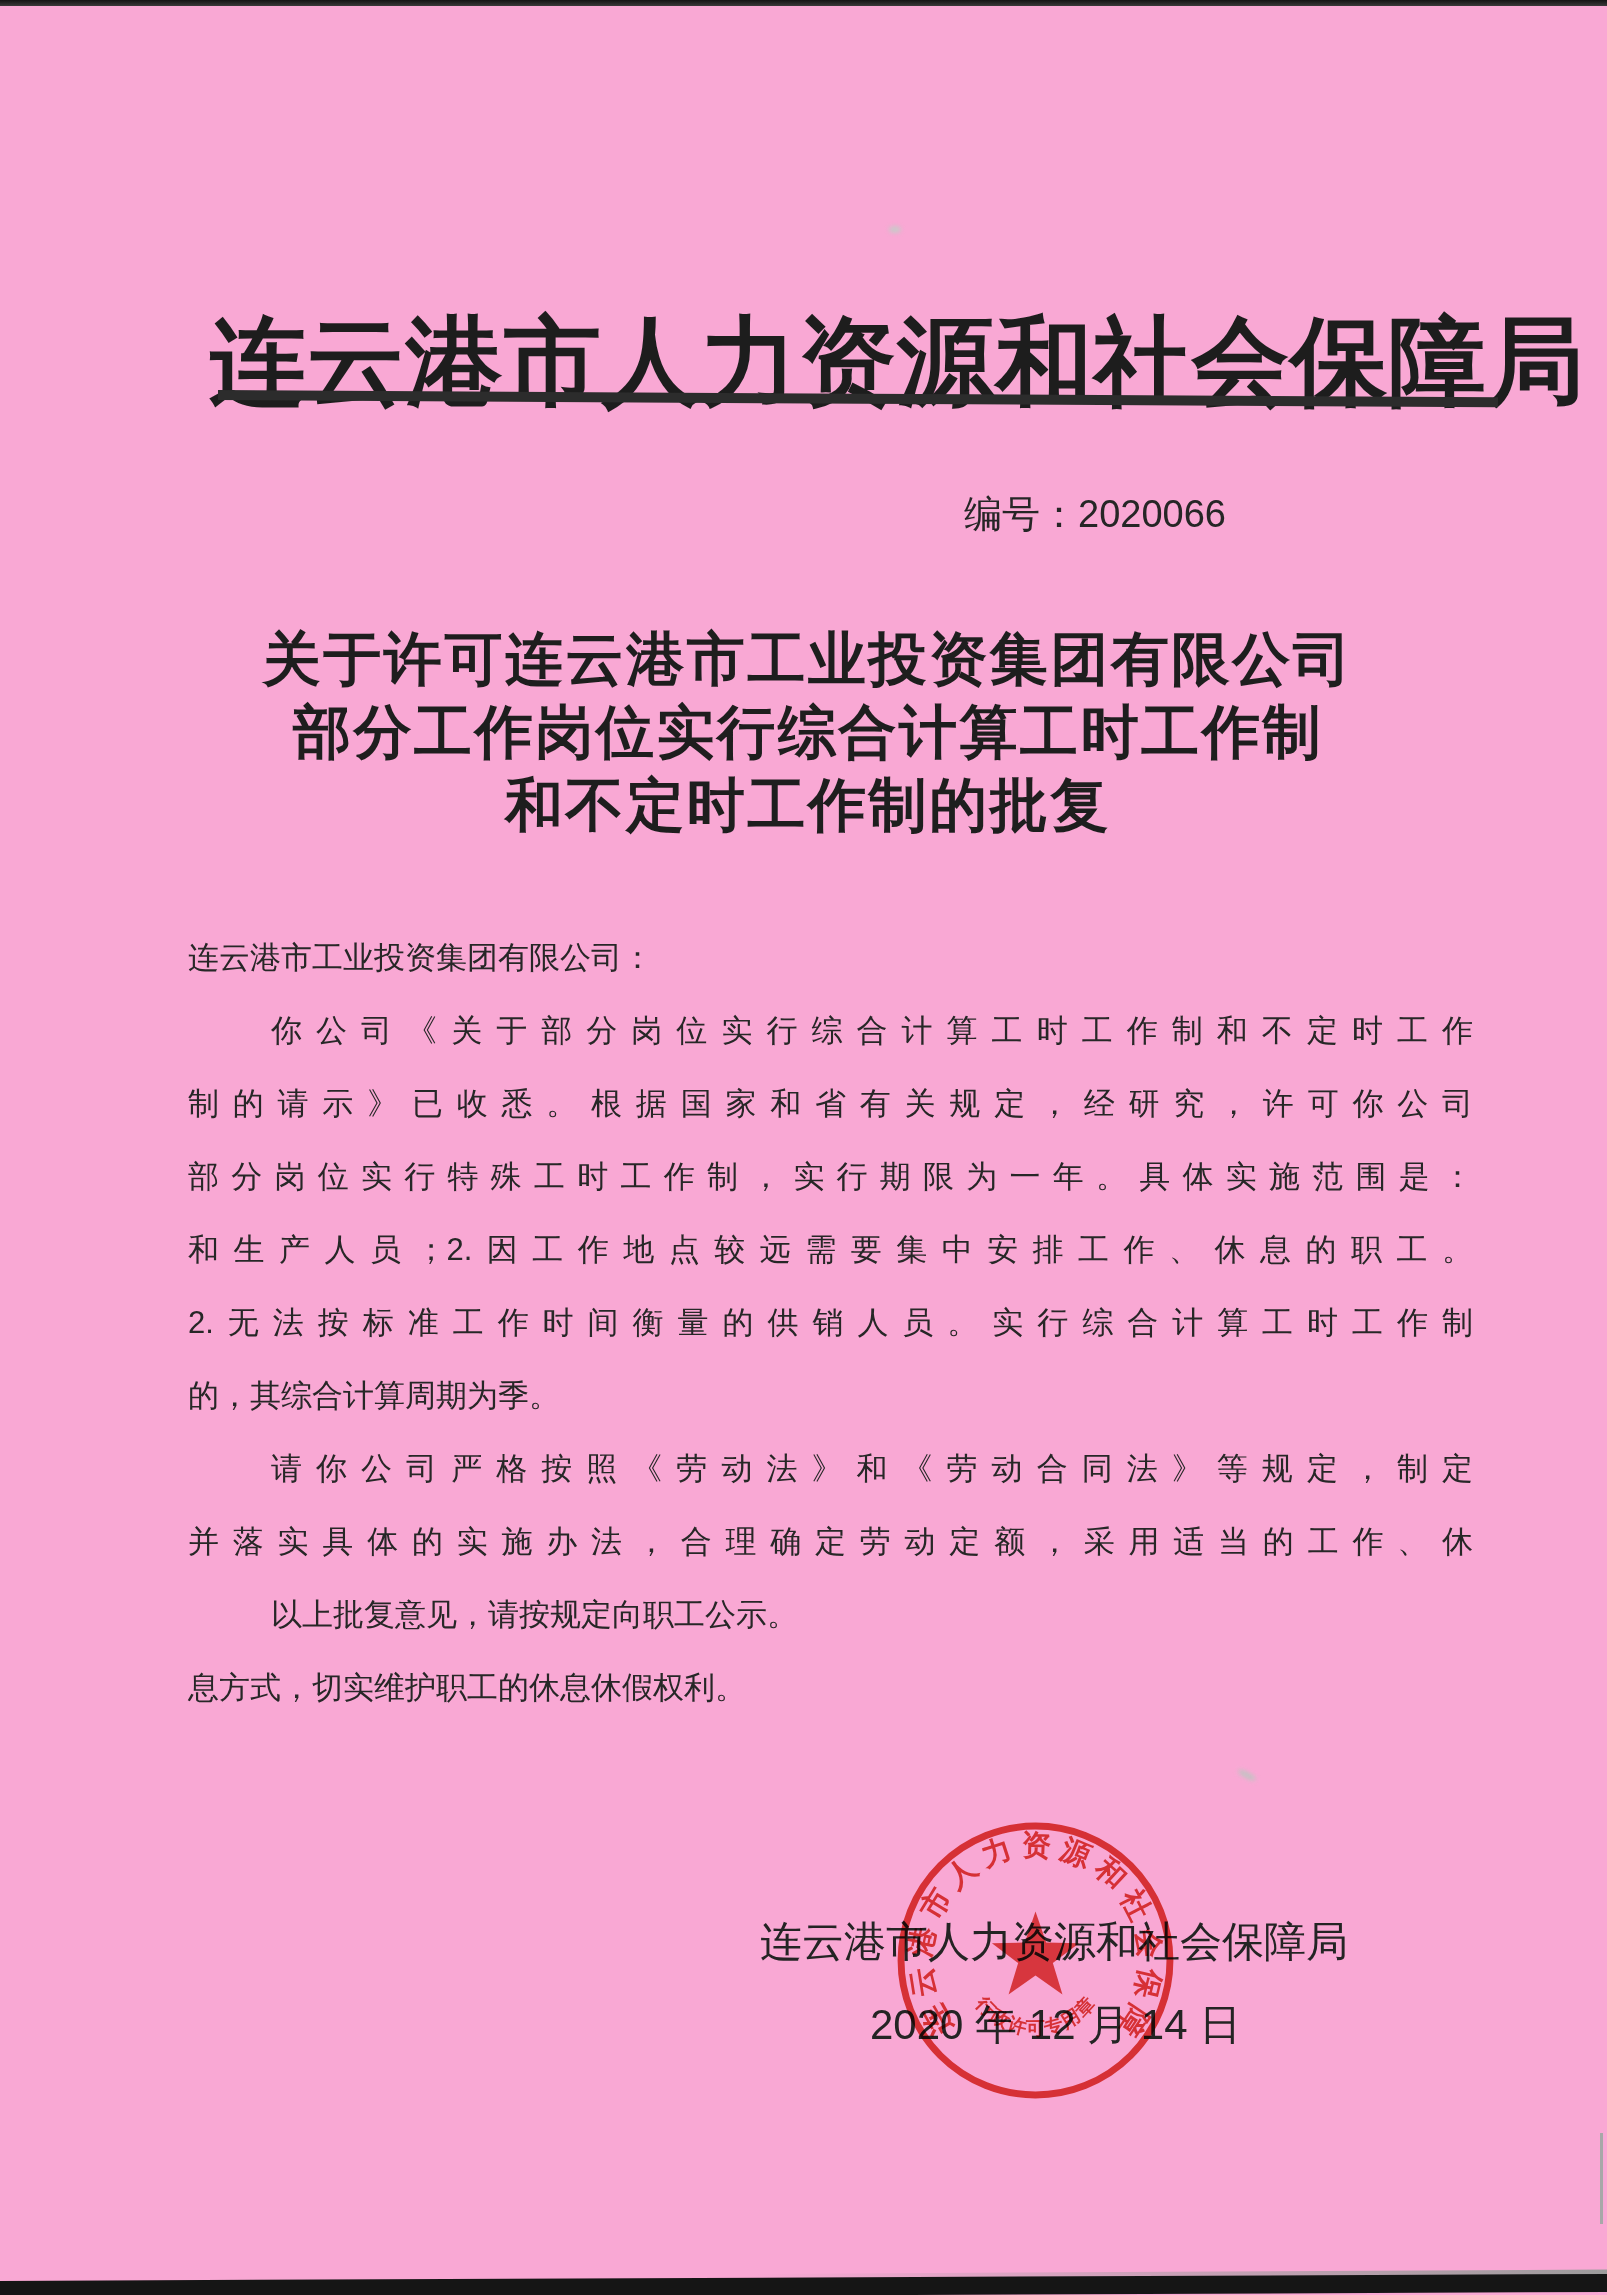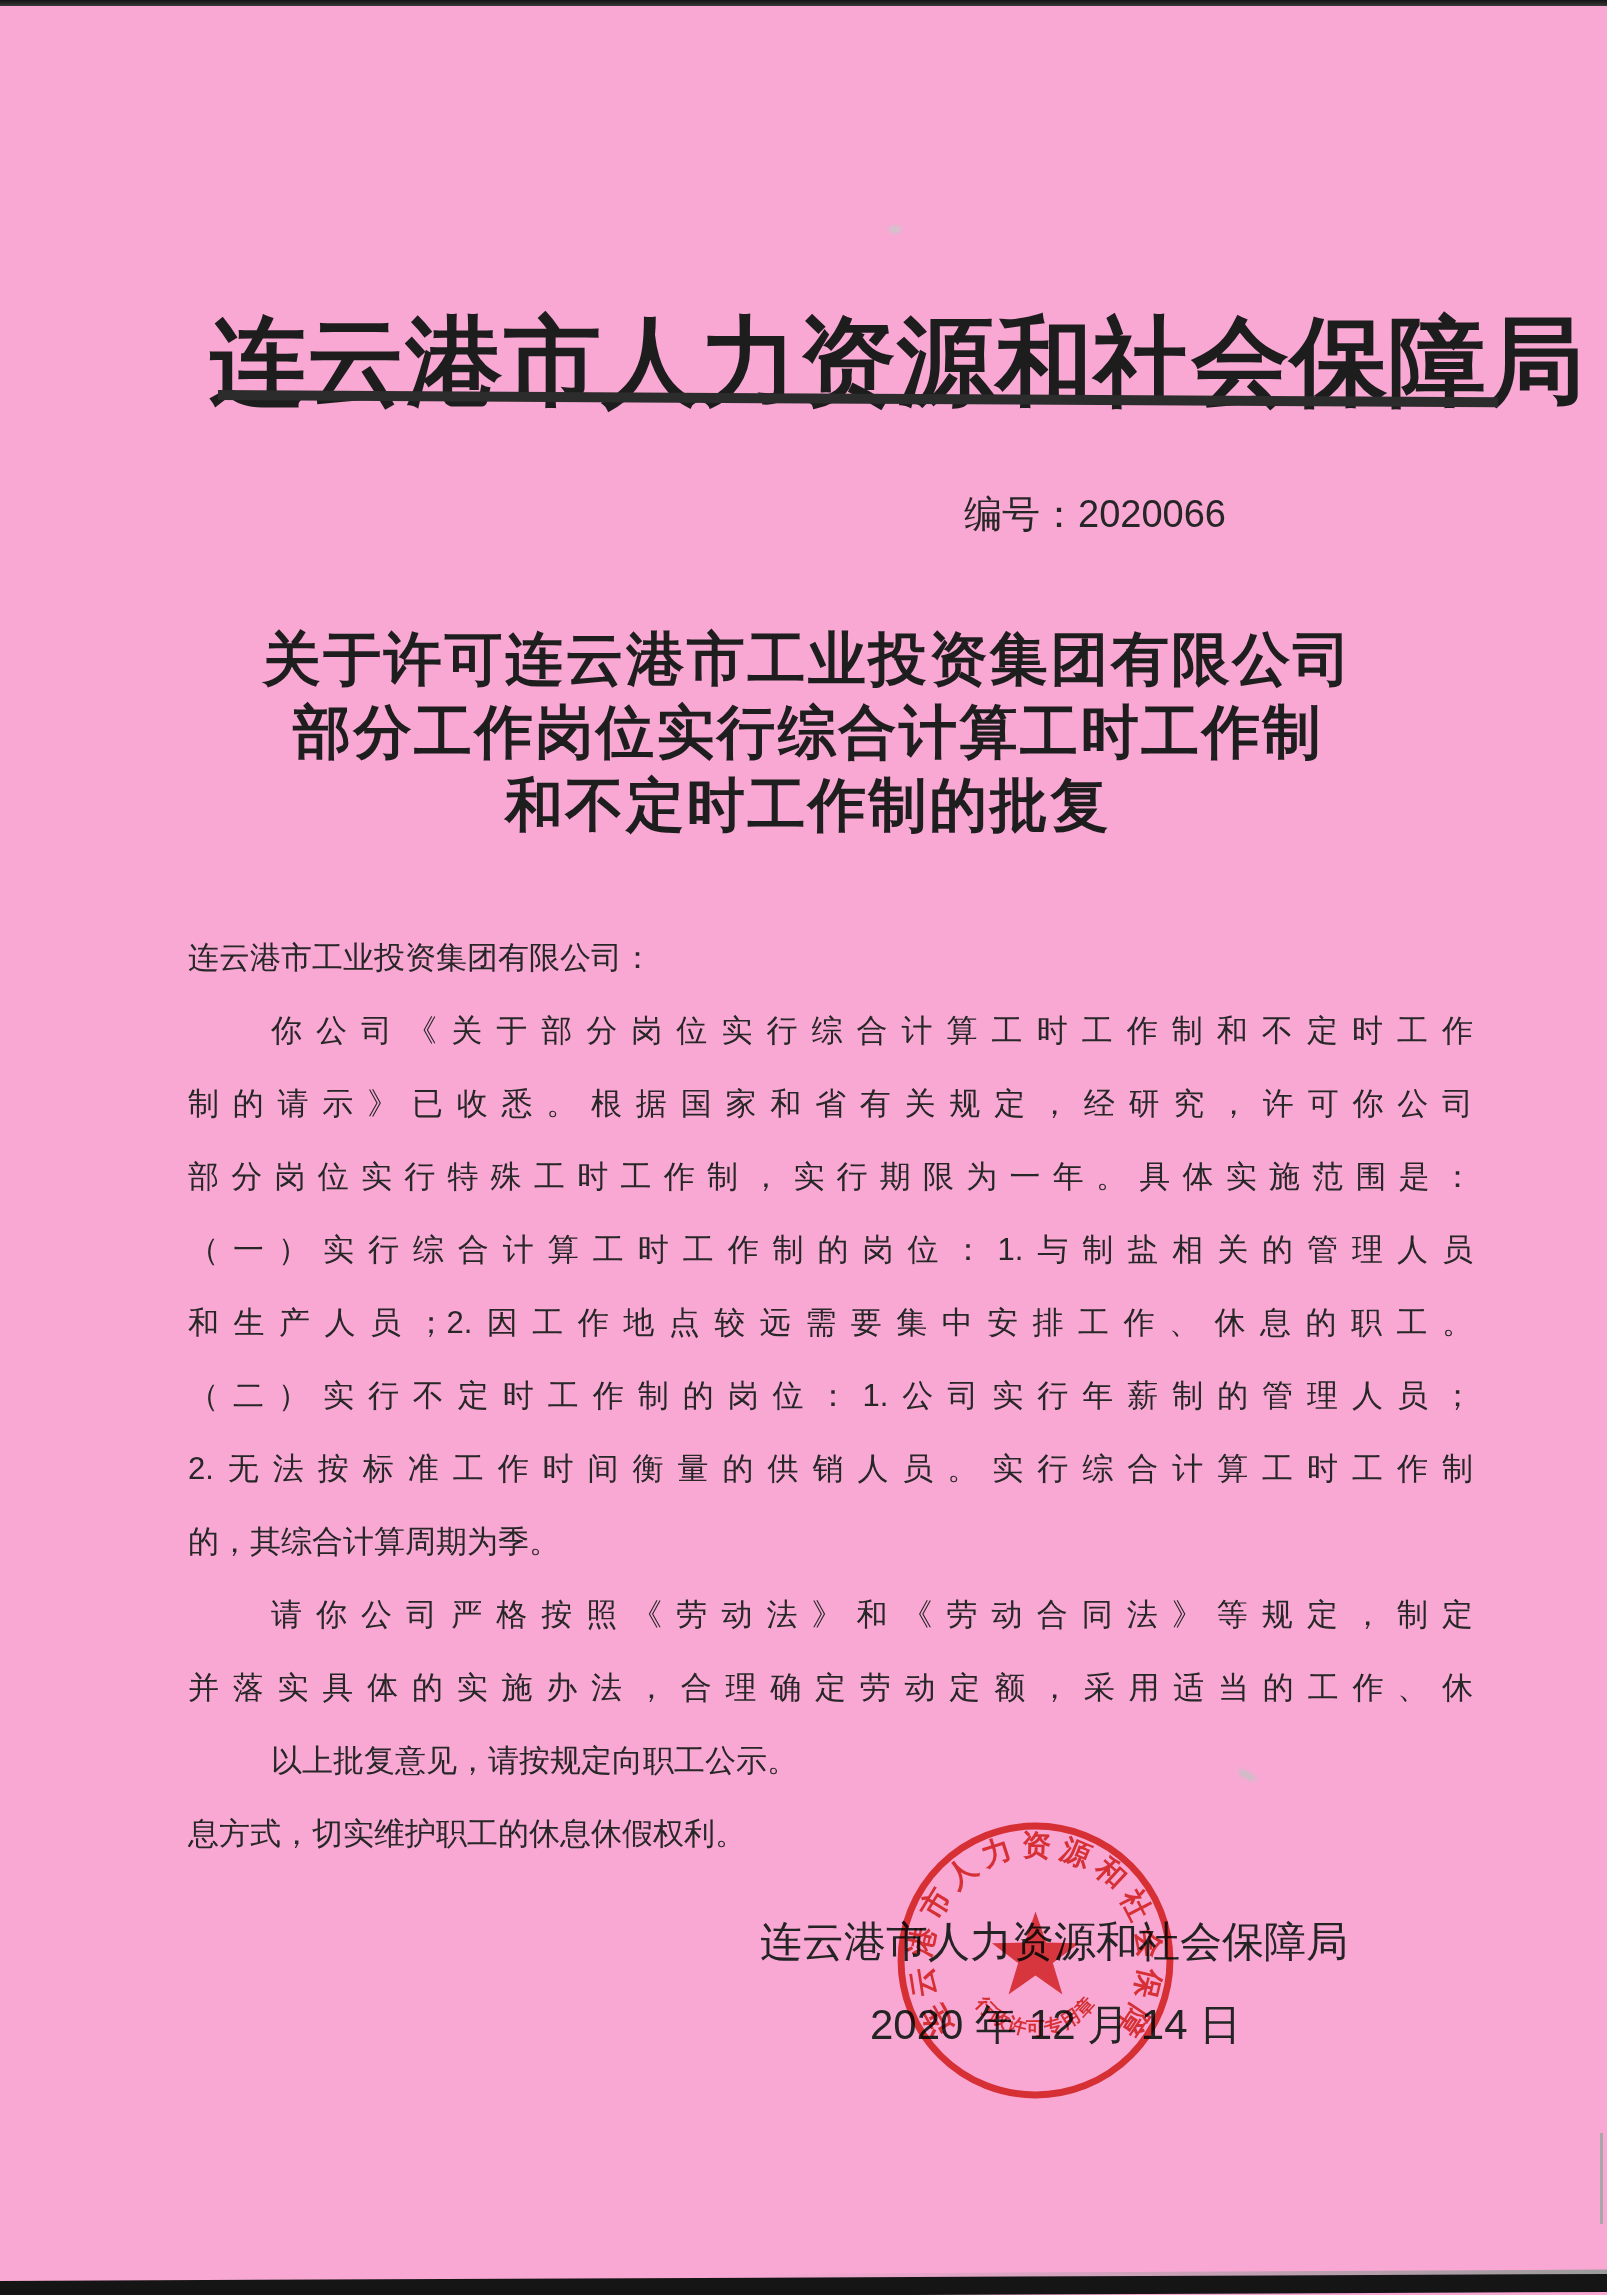--- a/index.html
+++ b/index.html
@@ -95,23 +95,21 @@
     <div class="t-line">关于许可连云港市工业投资集团有限公司</div>
     <div class="t-line">部分工作岗位实行综合计算工时工作制</div>
     <div class="t-line">和不定时工作制的批复</div>
   </div>
 
   <div class="body-block">
     <div class="line">连云港市工业投资集团有限公司：</div>
     <div class="line j ind">你公司《关于部分岗位实行综合计算工时工作制和不定时工作</div>
     <div class="line j">制的请示》已收悉。根据国家和省有关规定，经研究，许可你公司</div>
     <div class="line j">部分岗位实行特殊工时工作制，实行期限为一年。具体实施范围是：</div>
-    <div class="line j">（一）实行综合计算工时工作制的岗位：1.与制盐相关的管理人员</div>
     <div class="line j">和生产人员；2.因工作地点较远需要集中安排工作、休息的职工。</div>
-    <div class="line j">（二）实行不定时工作制的岗位：1.公司实行年薪制的管理人员；</div>
     <div class="line j">2.无法按标准工作时间衡量的供销人员。实行综合计算工时工作制</div>
     <div class="line">的，其综合计算周期为季。</div>
     <div class="line j ind">请你公司严格按照《劳动法》和《劳动合同法》等规定，制定</div>
     <div class="line j">并落实具体的实施办法，合理确定劳动定额，采用适当的工作、休</div>
     <div class="line ind">以上批复意见，请按规定向职工公示。</div>
     <div class="line">息方式，切实维护职工的休息休假权利。</div>
   </div>
 
   <div class="signature">连云港市人力资源和社会保障局</div>
 

